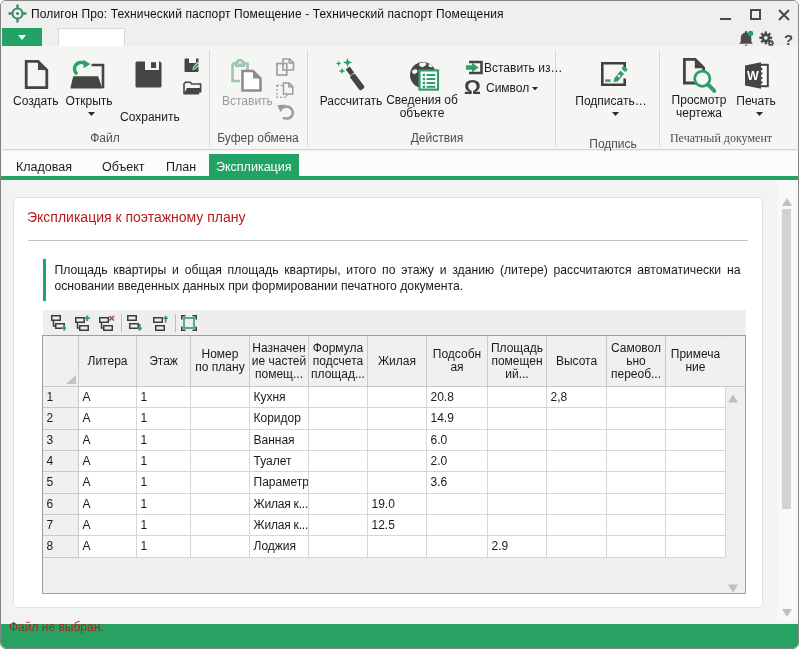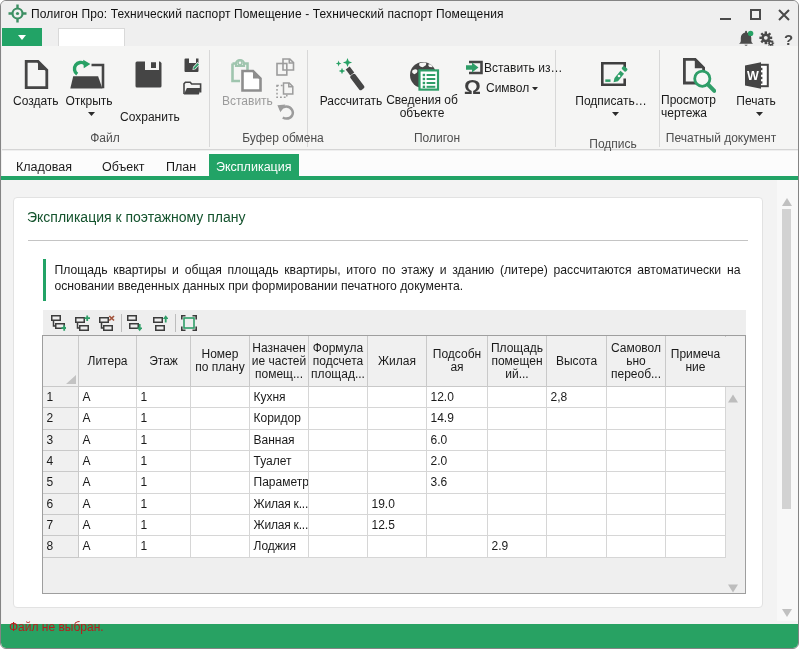--- a/index.html
+++ b/index.html
@@ -79,24 +79,24 @@
   <div class="abs" style="left:783px;top:30px;font-size:15px;font-weight:bold;color:#4a4a4a;">?</div>
 
   <div class="abs" style="left:1px;top:45px;width:797px;height:104px;background:#f5f5f4;border-bottom:1px solid #d5d5d5;"></div>
 
   <div class="abs" style="left:208px;top:49px;width:1px;height:97px;background:#d8d8d8;"></div>
   <div class="abs" style="left:306px;top:49px;width:1px;height:97px;background:#d8d8d8;"></div>
   <div class="abs" style="left:554px;top:49px;width:1px;height:97px;background:#d8d8d8;"></div>
   <div class="abs" style="left:658px;top:49px;width:1px;height:97px;background:#d8d8d8;"></div>
 
   <div class="abs" style="left:0;top:129.5px;width:208px;text-align:center;font-size:12px;color:#4e4e4e;">Файл</div>
-  <div class="abs" style="left:208px;top:129.5px;width:98px;text-align:center;font-size:12px;color:#4e4e4e;margin-left:25px;">Буфер обмена</div>
-  <div class="abs" style="left:312px;top:129.5px;width:248px;text-align:center;font-size:12px;color:#4e4e4e;">Полигон</div>
+  <div class="abs" style="left:208px;top:129.5px;width:98px;text-align:center;font-size:12px;color:#4e4e4e;">Буфер обмена</div>
+  <div class="abs" style="left:312px;top:129.5px;width:248px;text-align:center;font-size:12px;color:#4e4e4e;">Действия</div>
   <div class="abs" style="left:560px;top:136px;width:104px;text-align:center;font-size:12px;color:#4e4e4e;">Подпись</div>
-  <div class="abs" style="left:652px;top:129.5px;width:136px;text-align:center;font-size:12px;color:#4e4e4e;">Печатный документ</div>
+  <div class="abs" style="left:652px;top:129.5px;width:136px;text-align:center;font-size:12px;color:#4e4e4e;font-family:Liberation Serif, serif;">Печатный документ</div>
 
   <svg class="abs" style="left:23px;top:59px;" width="25" height="29" viewBox="0 0 25 29">
     <path d="M2.2 1.4 H14 L22.8 10.2 V27.6 H2.2 Z" fill="none" stroke="#454545" stroke-width="2.8"></path>
     <path d="M14 1 L23 10 H14 Z" fill="#454545"></path>
   </svg>
   <svg class="abs" style="left:68.5px;top:58px;" width="35" height="31" viewBox="0 0 35 31">
     <path d="M21.5 6 H33 V29.3" fill="none" stroke="#454545" stroke-width="2.6"></path>
     <path d="M0.3 29.6 L3.2 17.2 H28.1 L32.4 29.6 Z" fill="#454545"></path>
     <path d="M7.2 15.2 A5.8 5.8 0 1 1 14.8 4.6" fill="none" stroke="#28a165" stroke-width="3.4"></path>
     <path d="M13.2 0.8 L20.4 4.9 L13.8 9.3 Z" fill="#28a165"></path>
@@ -209,21 +209,21 @@
         <rect x="15.8" y="11.3" width="2.6" height="2.4"></rect>
       <rect x="15.8" y="15.8" width="2.6" height="2.4"></rect>
         <rect x="15.8" y="20.3" width="2.6" height="2.4"></rect>
     </g>
     <path d="M1 4.5 L17 1.2 V27.8 L1 24.5 Z" fill="#454545"></path>
     <text x="9" y="19" font-size="12.5" font-weight="bold" fill="#fff" text-anchor="middle" font-family="Liberation Sans">W</text>
   </svg>
   <svg class="abs" style="left:754.7px;top:110.8px;" width="7" height="4" viewBox="0 0 7 4">
       <path d="M0 0 H7 L3.5 4 Z" fill="#2b2b2b"></path>
     </svg>
-  <div class="abs" style="left:660px;top:92.5px;width:76px;text-align:left;font-size:12px;line-height:13.5px;">Просмотр чертежа</div>
+  <div class="abs" style="left:660px;top:92.5px;width:76px;text-align:center;font-size:12px;line-height:13.5px;">Просмотр чертежа</div>
   <div class="abs" style="left:731px;top:92.5px;width:48px;text-align:center;font-size:12px;">Печать</div>
   <svg class="abs" style="left:86.5px;top:110.8px;" width="7" height="4" viewBox="0 0 7 4">
       <path d="M0 0 H7 L3.5 4 Z" fill="#2b2b2b"></path>
     </svg>
   <svg class="abs" style="left:531.3px;top:85.8px;" width="6" height="3.5" viewBox="0 0 6 3.5">
       <path d="M0 0 H6 L3 3.5 Z" fill="#2b2b2b"></path>
     </svg>
 
   <div class="abs" style="left:1px;top:150px;width:797px;height:26px;background:#fcfcfc;"></div>
   <div class="abs" style="left:208px;top:153px;width:90px;height:26px;background:#22a366;"></div>
@@ -231,21 +231,21 @@
     <span class="abs" style="left:15px;">Кладовая</span>
     <span class="abs" style="left:101px;">Объект</span>
     <span class="abs" style="left:165px;">План</span>
     <span class="abs" style="left:215px;color:#fff;">Экспликация</span>
   </div>
   <div class="abs" style="left:0;top:175px;width:800px;height:3.5px;background:#22a366;"></div>
 
   <div class="abs" style="left:1px;top:179px;width:797px;height:446px;background:#f3f3f3;"></div>
   <div id="panel" class="abs" style="left:12px;top:196px;width:750px;height:411px;background:#fff;border:1px solid #e2e2e2;border-radius:4px;"></div>
 
-  <div class="abs" style="left:26px;top:208px;font-size:14px;color:#14532d;">Экспликация к поэтажному плану</div>
+  <div class="abs" style="left:26px;top:208px;font-size:14px;color:#b91c1c;">Экспликация к поэтажному плану</div>
   <div class="abs" style="left:27px;top:239px;width:720px;height:1px;background:#c4c4c4;"></div>
 
   <div class="abs" style="left:41.5px;top:258px;width:3px;height:41.5px;background:#22a366;"></div>
   <div class="abs" style="left:53.5px;top:260.5px;width:686px;font-size:12.2px;line-height:16.5px;text-align:justify;">Площадь квартиры и общая площадь квартиры, итого по этажу и зданию (литере) рассчитаются автоматически на основании введенных данных при формировании печатного документа.</div>
 
   <div class="abs" style="left:42px;top:309px;width:703px;height:26px;background:#eeeeee;"></div>
   <svg class="abs" style="left:50px;top:314px;" width="15" height="17" viewBox="0 0 15 17">
     <g fill="none" stroke="#3c3c3c" stroke-width="1.5">
       <rect x="0.75" y="0.75" width="8.5" height="4.5"></rect>
         <rect x="4.75" y="8.75" width="8.5" height="4.5"></rect>
@@ -330,21 +330,21 @@
             <td>Примеча<br>ние</td>
       </tr>
       <tr class="row">
             <td class="rn">1</td>
             <td>А</td>
             <td>1</td>
             <td></td>
             <td>Кухня</td>
             <td></td>
             <td></td>
-            <td>12.0</td>
+            <td>20.8</td>
             <td></td>
             <td>2,8</td>
             <td></td>
             <td></td>
           </tr>
       <tr class="row">
             <td class="rn">2</td>
             <td>А</td>
             <td>1</td>
             <td></td>

